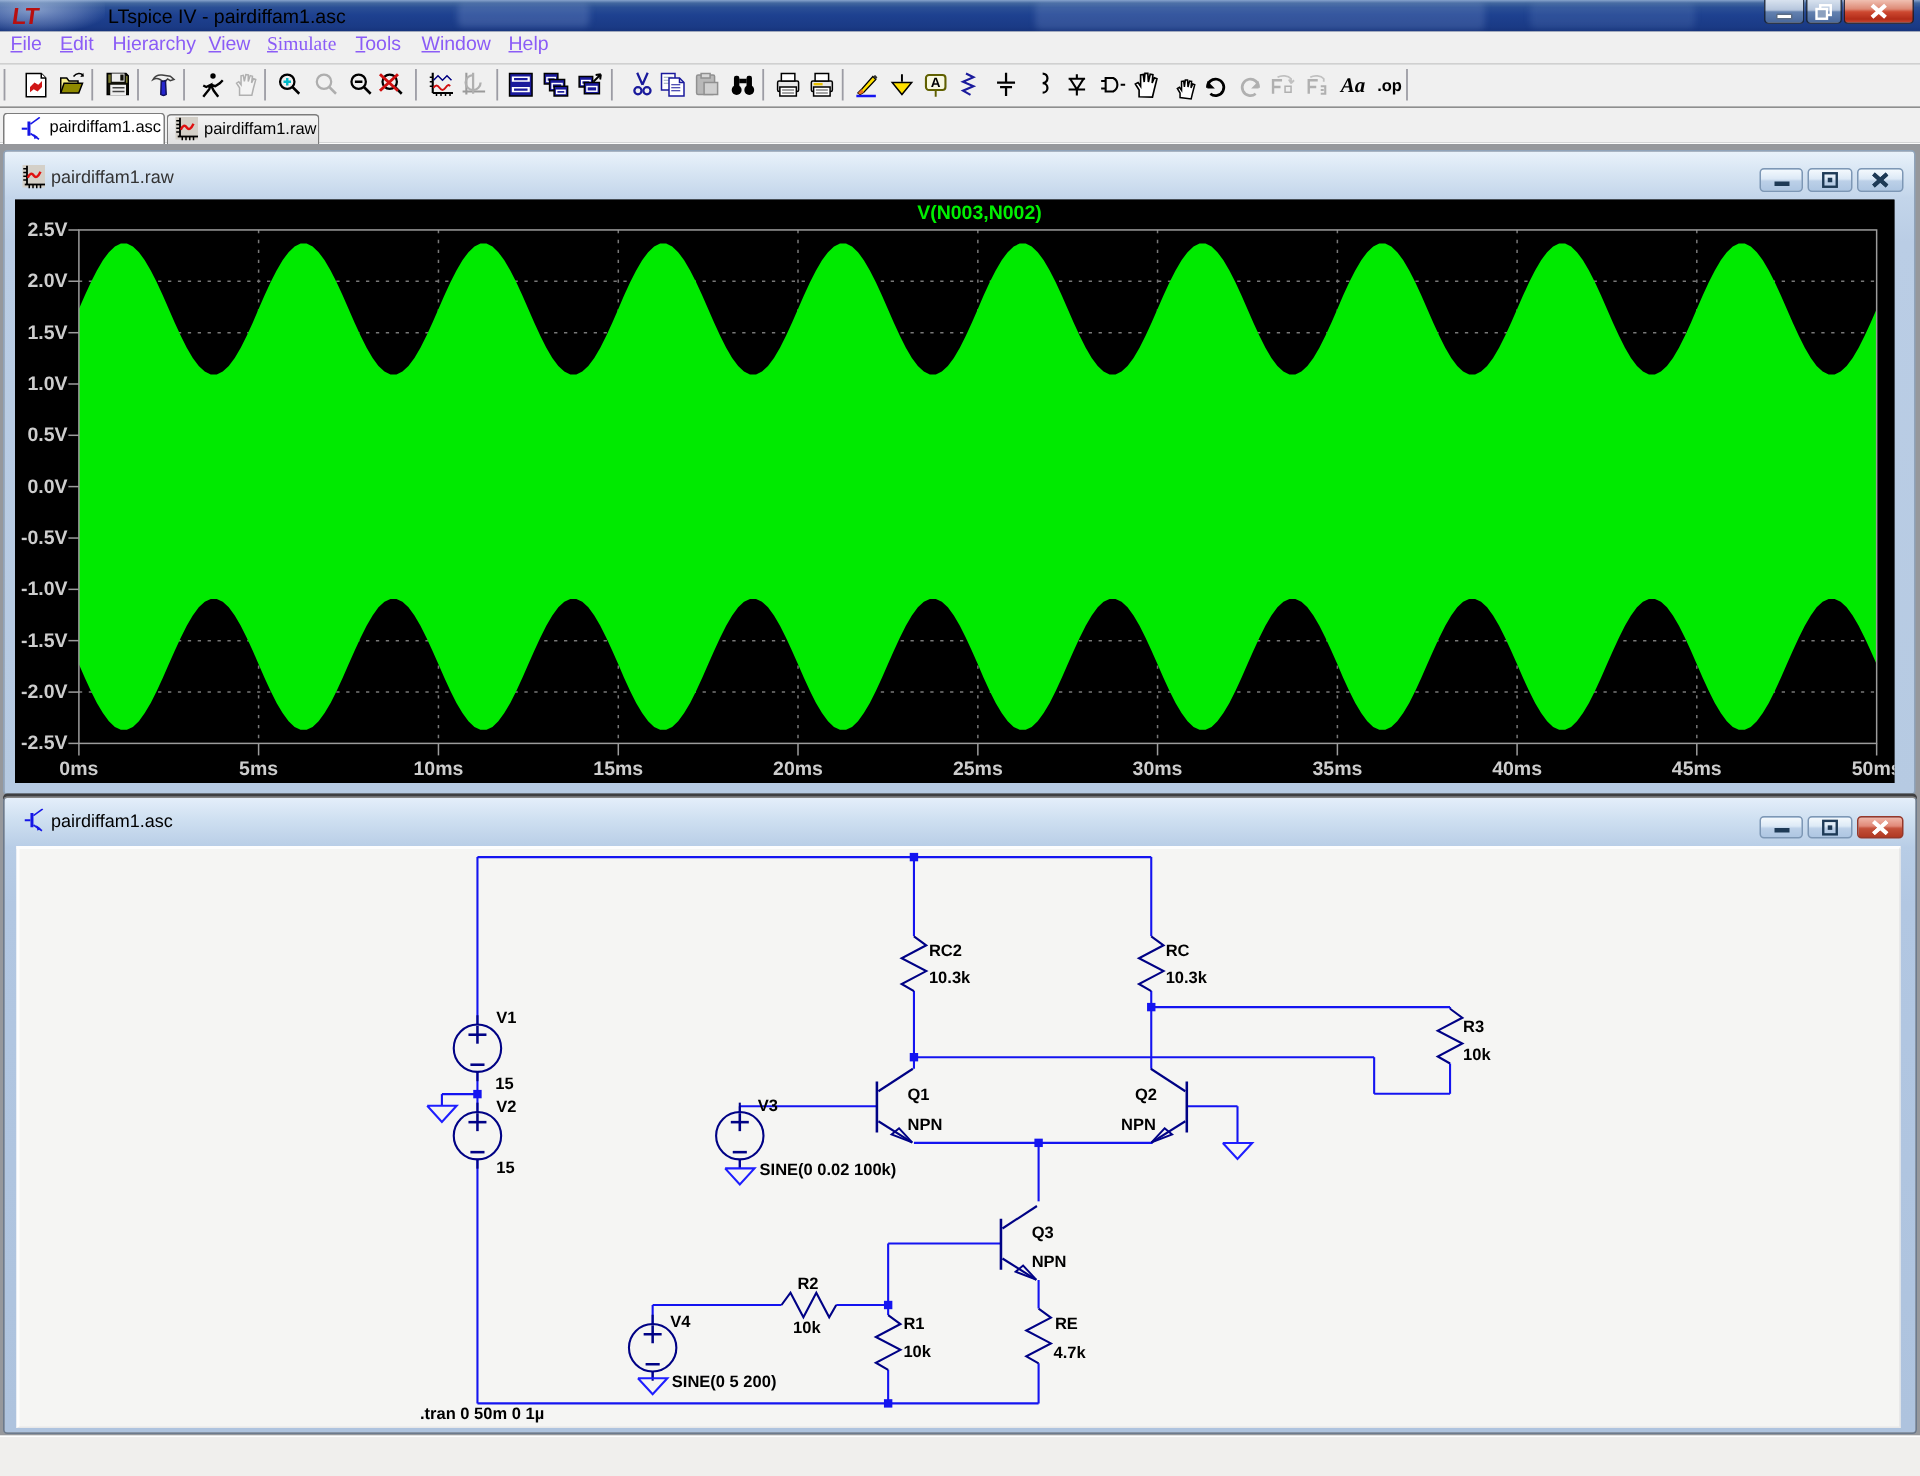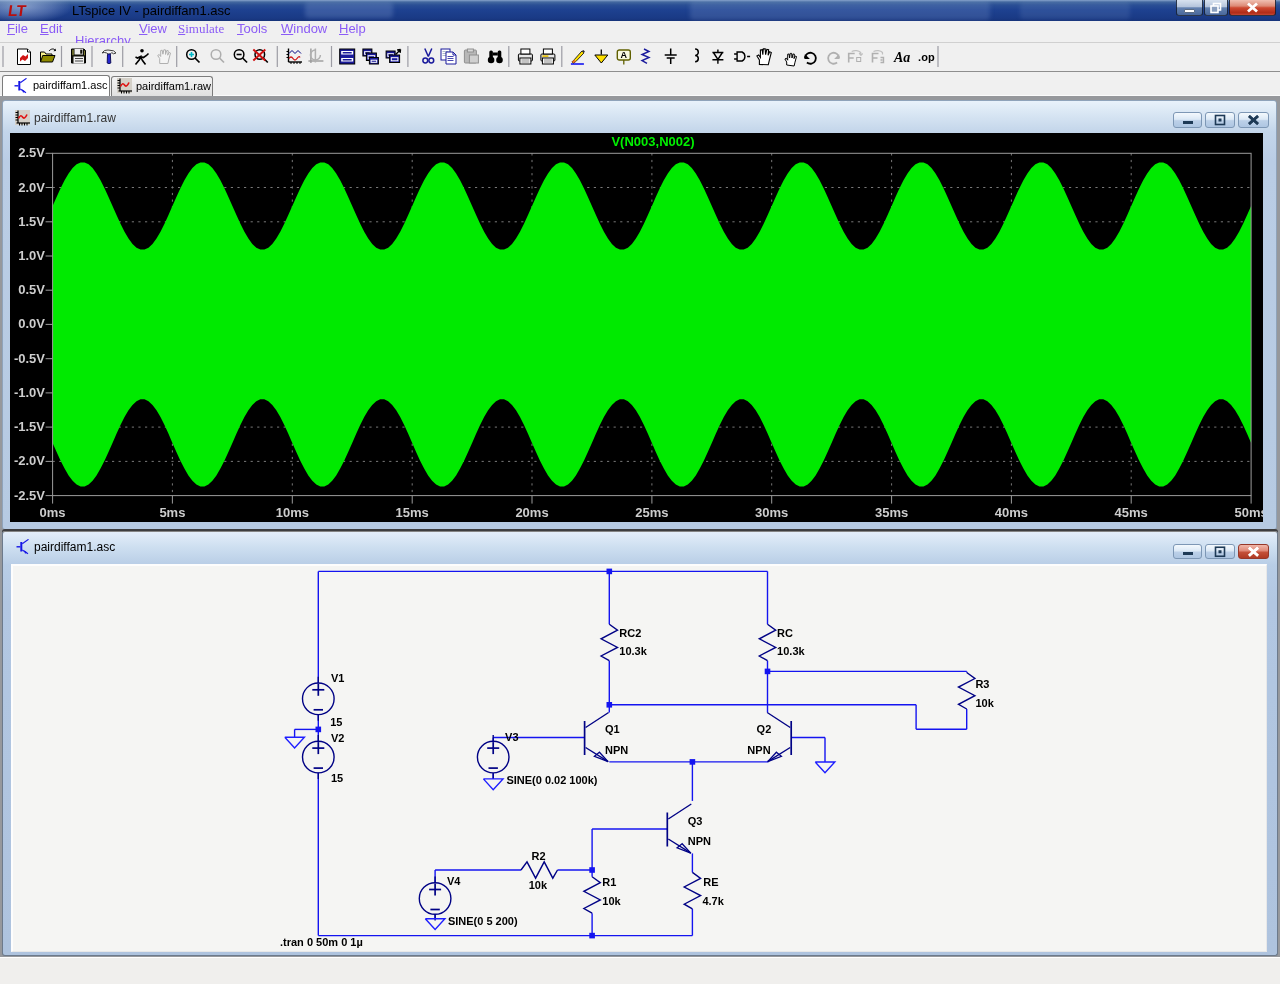--- a/index.html
+++ b/index.html
@@ -63,21 +63,21 @@
           <rect x="6" y="6" width="7" height="6.5" fill="#8ba0bf" stroke="#fff" stroke-width="1.6"></rect>
         </svg></div>
     <div class="mainbtn" style="left:1229.4px;width:46.8px;border-radius:0 0 3px 3px;background:linear-gradient(180deg,#f0c0b2 0%,#dd8a76 40%,#ce4931 52%,#b22c18 85%,#c54733 100%);">
       <svg width="45" height="16" viewBox="0 0 45 16">
           <path d="M18,3.5 L27,11.5 M27,3.5 L18,11.5" stroke="#fff" stroke-width="2.8"></path>
         </svg></div>
   </div>
   <div id="menubar">
     <span style="left:7px;"><u>F</u>ile</span>
     <span style="left:40px;"><u>E</u>dit</span>
-    <span style="left:75px;margin-top:12px;">H<u>i</u>erarchy</span>
+    <span style="left:75px;">H<u>i</u>erarchy</span>
     <span style="left:139px;"><u>V</u>iew</span>
     <span style="left:178px;font-family:Liberation Serif, serif;"><u>S</u>imulate</span>
     <span style="left:237px;"><u>T</u>ools</span>
     <span style="left:281px;"><u>W</u>indow</span>
     <span style="left:339px;"><u>H</u>elp</span>
   </div>
   <div id="toolbar"><svg id="tbsvg" width="1280" height="28" viewBox="0 0 1280 28">
         <g transform="translate(16,5.5)">
           <path d="M1.5,0.5 h10 l3,3 v12.5 h-13 z" fill="#fff" stroke="#000"></path>
           <path d="M11.5,0.5 v3 h3" fill="#fff" stroke="#000"></path>

